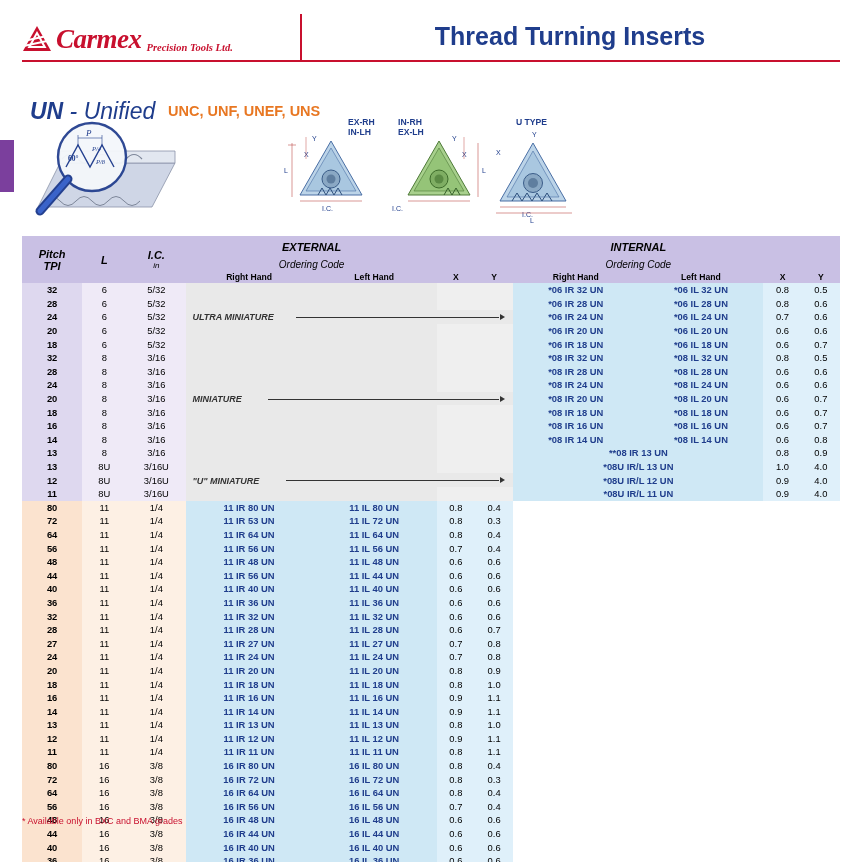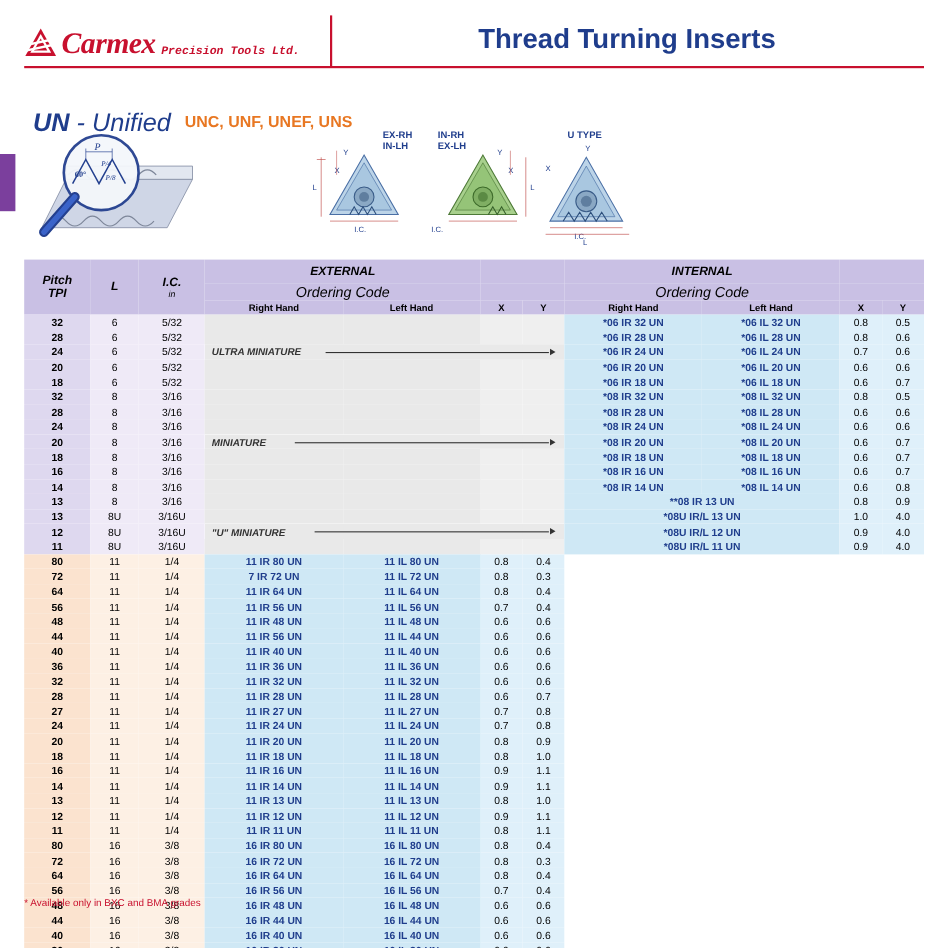--- a/index.html
+++ b/index.html
@@ -12,21 +12,21 @@
     overflow: hidden;
   }
   .page { position:relative; width:862px; height:862px; }
 
   
   .header { position:absolute; left:0; top:0; width:782px; height:66px; }
   .logo-wrap { position:absolute; left:22px; top:24px; display:flex; align-items:center; }
   .logo-mark { width:30px; height:30px; position:relative; margin-right:4px; }
   .logo-text { font-family:"Liberation Serif", serif; font-weight:bold; font-style:italic;
                font-size:27px; color:#c8102e; letter-spacing:-0.5px; }
-  .logo-sub { font-family:Liberation Mono, monospace; font-style:italic; font-weight:bold;
+  .logo-sub { font-family:Liberation Serif, serif; font-style:italic; font-weight:bold;
               font-size:10.5px; color:#c8102e; margin-left:5px; padding-bottom:2px; align-self:flex-end; }
   .title-main { position:absolute; left:300px; top:22px; width:540px; text-align:center;
                 font-family:"Liberation Sans", sans-serif; font-weight:bold; font-size:25px; color:#1f3d8c; }
   .header-rule { position:absolute; left:22px; top:60px; width:818px; height:2px; background:#c8102e; }
   .header-vrule { position:absolute; left:300px; top:14px; width:2px; height:46px; background:#c8102e; }
 
   
   .side-tab { position:absolute; left:0; top:140px; width:14px; height:52px; background:#7b3f9d; }
 
   
@@ -40,21 +40,21 @@
   
   .diag { position:absolute; left:0; top:115px; width:862px; height:120px; }
 
   
   .tbl { position:absolute; left:22px; top:236px; width:818px; border-collapse:collapse;
          font-size:9.4px; }
   .tbl td, .tbl th { padding:0; border:0; }
 
   .hdr-purple { background:#c9c0e4; color:#000; font-weight:bold; text-align:center; }
   .hdr-top td { height:22px; font-size:11px; font-style:italic; font-weight:bold; }
-  .hdr-mid td { height:12px; font-size:13px; font-weight:normal; font-style:italic;}
+  .hdr-mid td { height:12px; font-size:10px; font-weight:normal; font-style:italic;}
   .hdr-bot td { height:13px; font-size:8.6px; font-weight:bold; }
 
   .row td { height:13.6px; text-align:center; vertical-align:middle; }
   .c-pitch { background:#ded8ef; font-weight:bold; color:#000; width:52px; }
   .c-l     { background:#efeaf7; width:38px; }
   .c-ic    { background:#efeaf7; width:52px; }
   .c-ext-r { width:108px; }
   .c-ext-l { width:108px; }
   .c-xy    { width:33px; }
   .c-int-r { width:108px; }
@@ -424,21 +424,21 @@
           <td class="c-ic">1/4</td>
           <td class="c-int-r">11 IR 80 UN</td>
           <td class="c-int-l">11 IL 80 UN</td>
           <td class="c-xy c-xy-r">0.8</td>
           <td class="c-xy c-xy-r">0.4</td>
         </tr>
         <tr class="row sec-b">
           <td class="c-pitch">72</td>
           <td class="c-l">11</td>
           <td class="c-ic">1/4</td>
-          <td class="c-int-r">7 IR 72 UN</td>
+          <td class="c-int-r">11 IR 53 UN</td>
           <td class="c-int-l">11 IL 72 UN</td>
           <td class="c-xy c-xy-r">0.8</td>
           <td class="c-xy c-xy-r">0.3</td>
         </tr>
         <tr class="row sec-b">
           <td class="c-pitch">64</td>
           <td class="c-l">11</td>
           <td class="c-ic">1/4</td>
           <td class="c-int-r">11 IR 64 UN</td>
           <td class="c-int-l">11 IL 64 UN</td>

